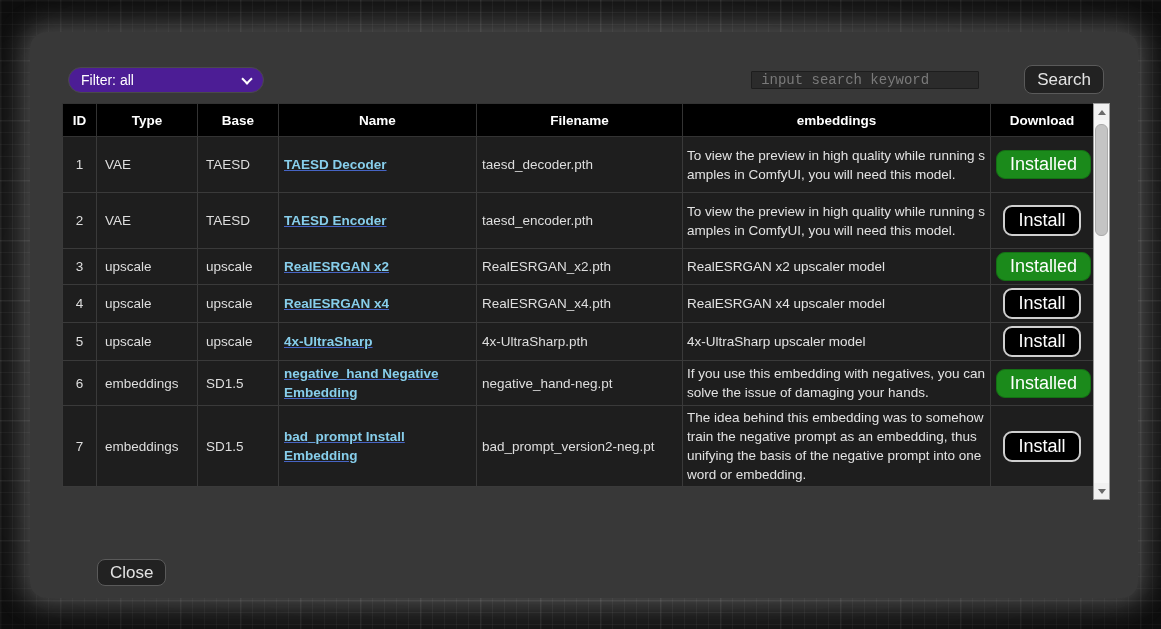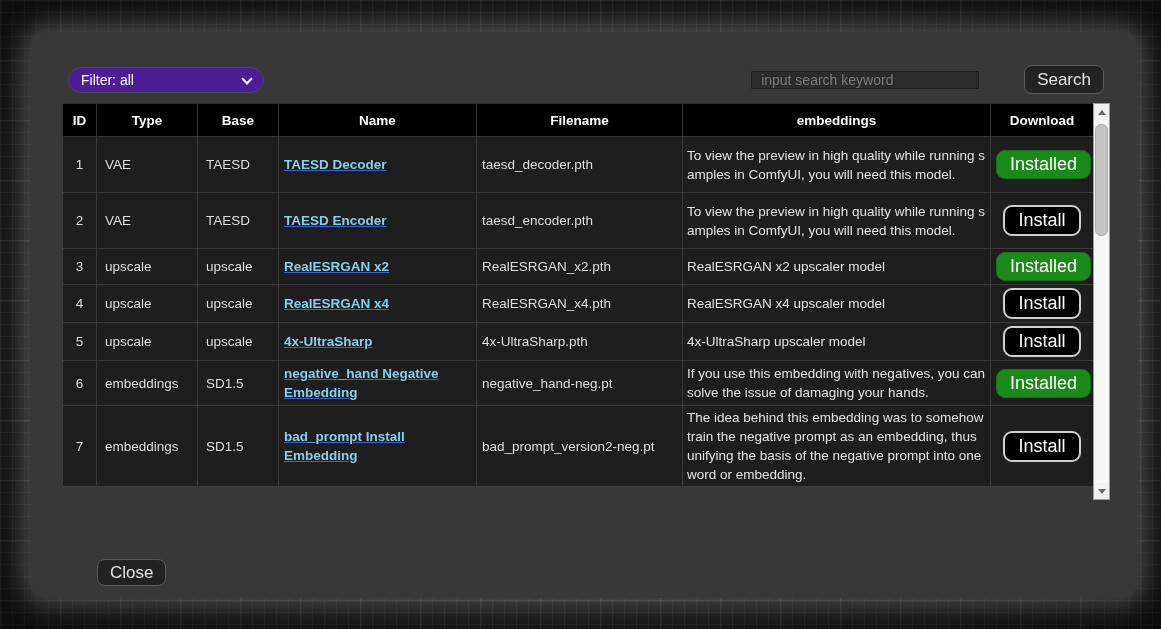--- a/index.html
+++ b/index.html
@@ -34,21 +34,21 @@
     font-family:"Liberation Sans", sans-serif; font-size:14px; outline:none;
   }
   .select-chevron {
     position:absolute; right:13px; top:8px; width:8px; height:8px; pointer-events:none;
     border-right:2px solid #fff; border-bottom:2px solid #fff; transform:rotate(45deg);
   }
   .search-area { position:absolute; right:34px; top:33px; display:flex; align-items:center; gap:10px; }
   .search-area input {
     width:228px; height:18px; background:#2b2b2b; color:#ccc;
     border:1px solid #1d1d1d; border-radius:1px; padding:0 9px;
-    font-family:Liberation Sans, sans-serif; font-size:14px; outline:none;
+    font-family:Liberation Mono, monospace; font-size:14px; outline:none;
   }
   .search-area input::placeholder { color:#7a7a7a; }
   .btn {
     background:#222; color:#e3e3e3; border:1px solid #5a5a5a; border-radius:8px;
     font-family:"Liberation Sans", sans-serif; font-size:17px; cursor:pointer;margin-left:35px;
   }
   .search-btn { height:29px; padding:0 12px; }
   .close-btn { position:absolute; left:32px; bottom:12px; height:27px; padding:0 12px; }
   
   .table-zone { position:absolute; left:32px; top:71px; width:1048px; height:397px; }

